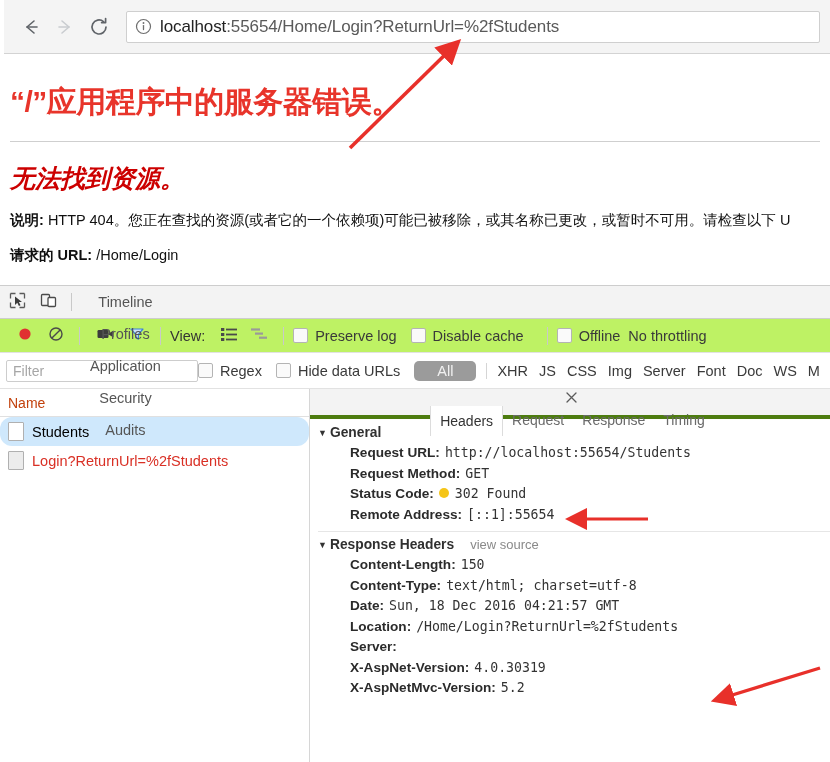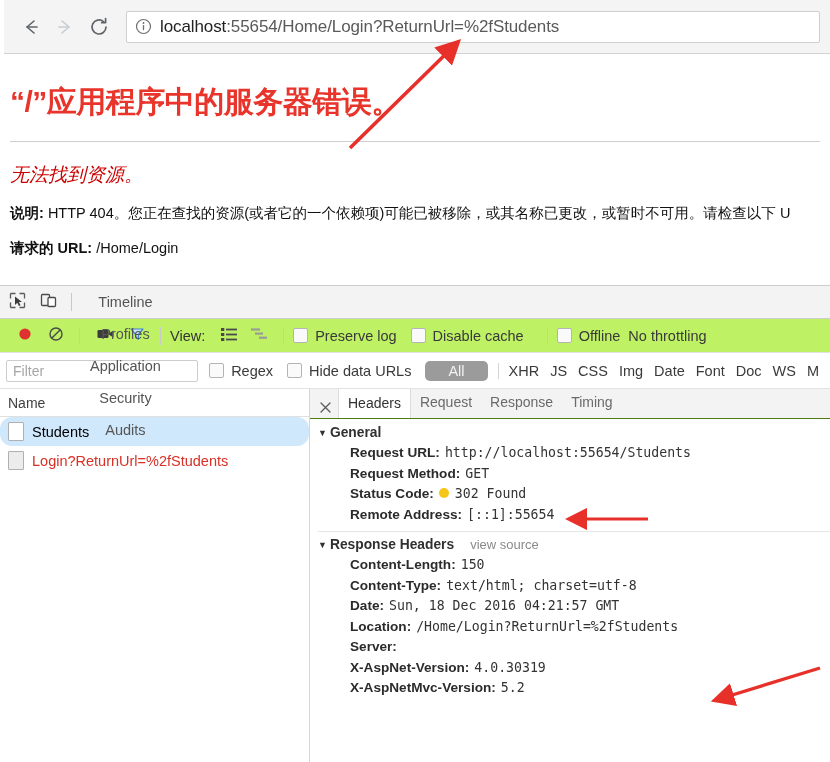--- a/index.html
+++ b/index.html
@@ -41,21 +41,21 @@
     background:#ffffff;overflow:hidden;box-sizing:border-box;
   }
   #err-title{
     color:#e8342a;font-size:30px;font-weight:bold;
     margin:28px 0 0 10px;white-space:nowrap;letter-spacing:-0.5px;
   }
   #err-rule{
     height:0;border-top:1px solid #cfcfcf;margin:18px 10px 0 10px;
   }
   #err-sub{
-    color:#cc0000;font-size:19px;font-weight:normal;font-style:italic;
+    color:#cc0000;font-size:25px;font-weight:bold;font-style:italic;
     margin:20px 0 0 10px;white-space:nowrap;
   }
   .err-line{
     font-size:14.5px;color:#111;margin:16px 0 0 10px;white-space:nowrap;
   }
   .err-line b{font-weight:bold;}
   .err-line .val{font-weight:normal;}
 
   
   #devtools{
@@ -107,39 +107,39 @@
   .fsep{width:1px;height:16px;background:#d5d5d5;margin:0 10px 0 0;}
 
   
   #dt-panes{display:flex;height:calc(477px - 33px - 34px - 36px);}
   #dt-left{
     width:310px;flex:0 0 310px;border-right:1px solid #d6d6d6;box-sizing:border-box;
     background:#fff;overflow:hidden;
   }
   .nm-head{
     height:28px;display:flex;align-items:center;padding-left:8px;
-    font-size:14px;color:#404040;border-bottom:1px solid #e0e0e0;box-sizing:border-box;
+    font-size:14px;color:#c2410c;border-bottom:1px solid #e0e0e0;box-sizing:border-box;
   }
   .req-row{
     height:29px;display:flex;align-items:center;padding-left:8px;gap:8px;
     font-size:14.5px;box-sizing:border-box;
   }
   .req-row.sel{background:#cfe8fc;border-radius:12px;}
   .req-ic{
     width:14px;height:17px;border:1px solid #b0b0b0;background:#fff;flex:0 0 auto;border-radius:1px;
   }
   .req-ic.doc{background:#fff;}
   .req-ic.gray{background:#ececec;}
   .req-name{white-space:nowrap;overflow:hidden;text-overflow:ellipsis;}
   .req-name.red{color:#d93025;}
 
   #dt-right{flex:1 1 auto;box-sizing:border-box;overflow:hidden;background:#fff;}
   #dr-tabs{
-    height:30px;display:flex;align-items:flex-end;border-bottom:1px solid #4d7c0f;
-    background:#f3f3f3;box-sizing:border-box;padding-left:4px;
+    height:30px;display:flex;align-items:center;border-bottom:4px solid #4d7c0f;
+    background:#f3f3f3;box-sizing:border-box;padding-left:4px;flex-direction:column;
   }
   #dr-close{width:22px;height:22px;display:flex;align-items:center;justify-content:center;color:#5a5a5a;font-size:15px;margin-right:2px;}
   .dr-tab{
     font-size:14px;color:#6a6a6a;padding:0 9px;height:29px;line-height:29px;white-space:nowrap;
     box-sizing:border-box;
   }
   .dr-tab.active{
     background:#fff;color:#333;border-left:1px solid #dcdcdc;border-right:1px solid #dcdcdc;
     height:30px;line-height:30px;
   }
@@ -339,21 +339,21 @@
       <span class="chk"></span>
       <span>Hide data URLs</span>
     </label>
     <div id="ftypes-container" style="display:flex;align-items:center;">
         <div class="ftype pill">All</div>
         <div class="fsep"></div>
         <div class="ftype">XHR</div>
         <div class="ftype">JS</div>
         <div class="ftype">CSS</div>
         <div class="ftype">Img</div>
-        <div class="ftype">Date</div>
+        <div class="ftype">Server</div>
         <div class="ftype">Font</div>
         <div class="ftype">Doc</div>
         <div class="ftype">WS</div>
         <div class="ftype">M</div>
       </div>
   </div>
 
   <div id="dt-panes">
 
     <div id="dt-left">

